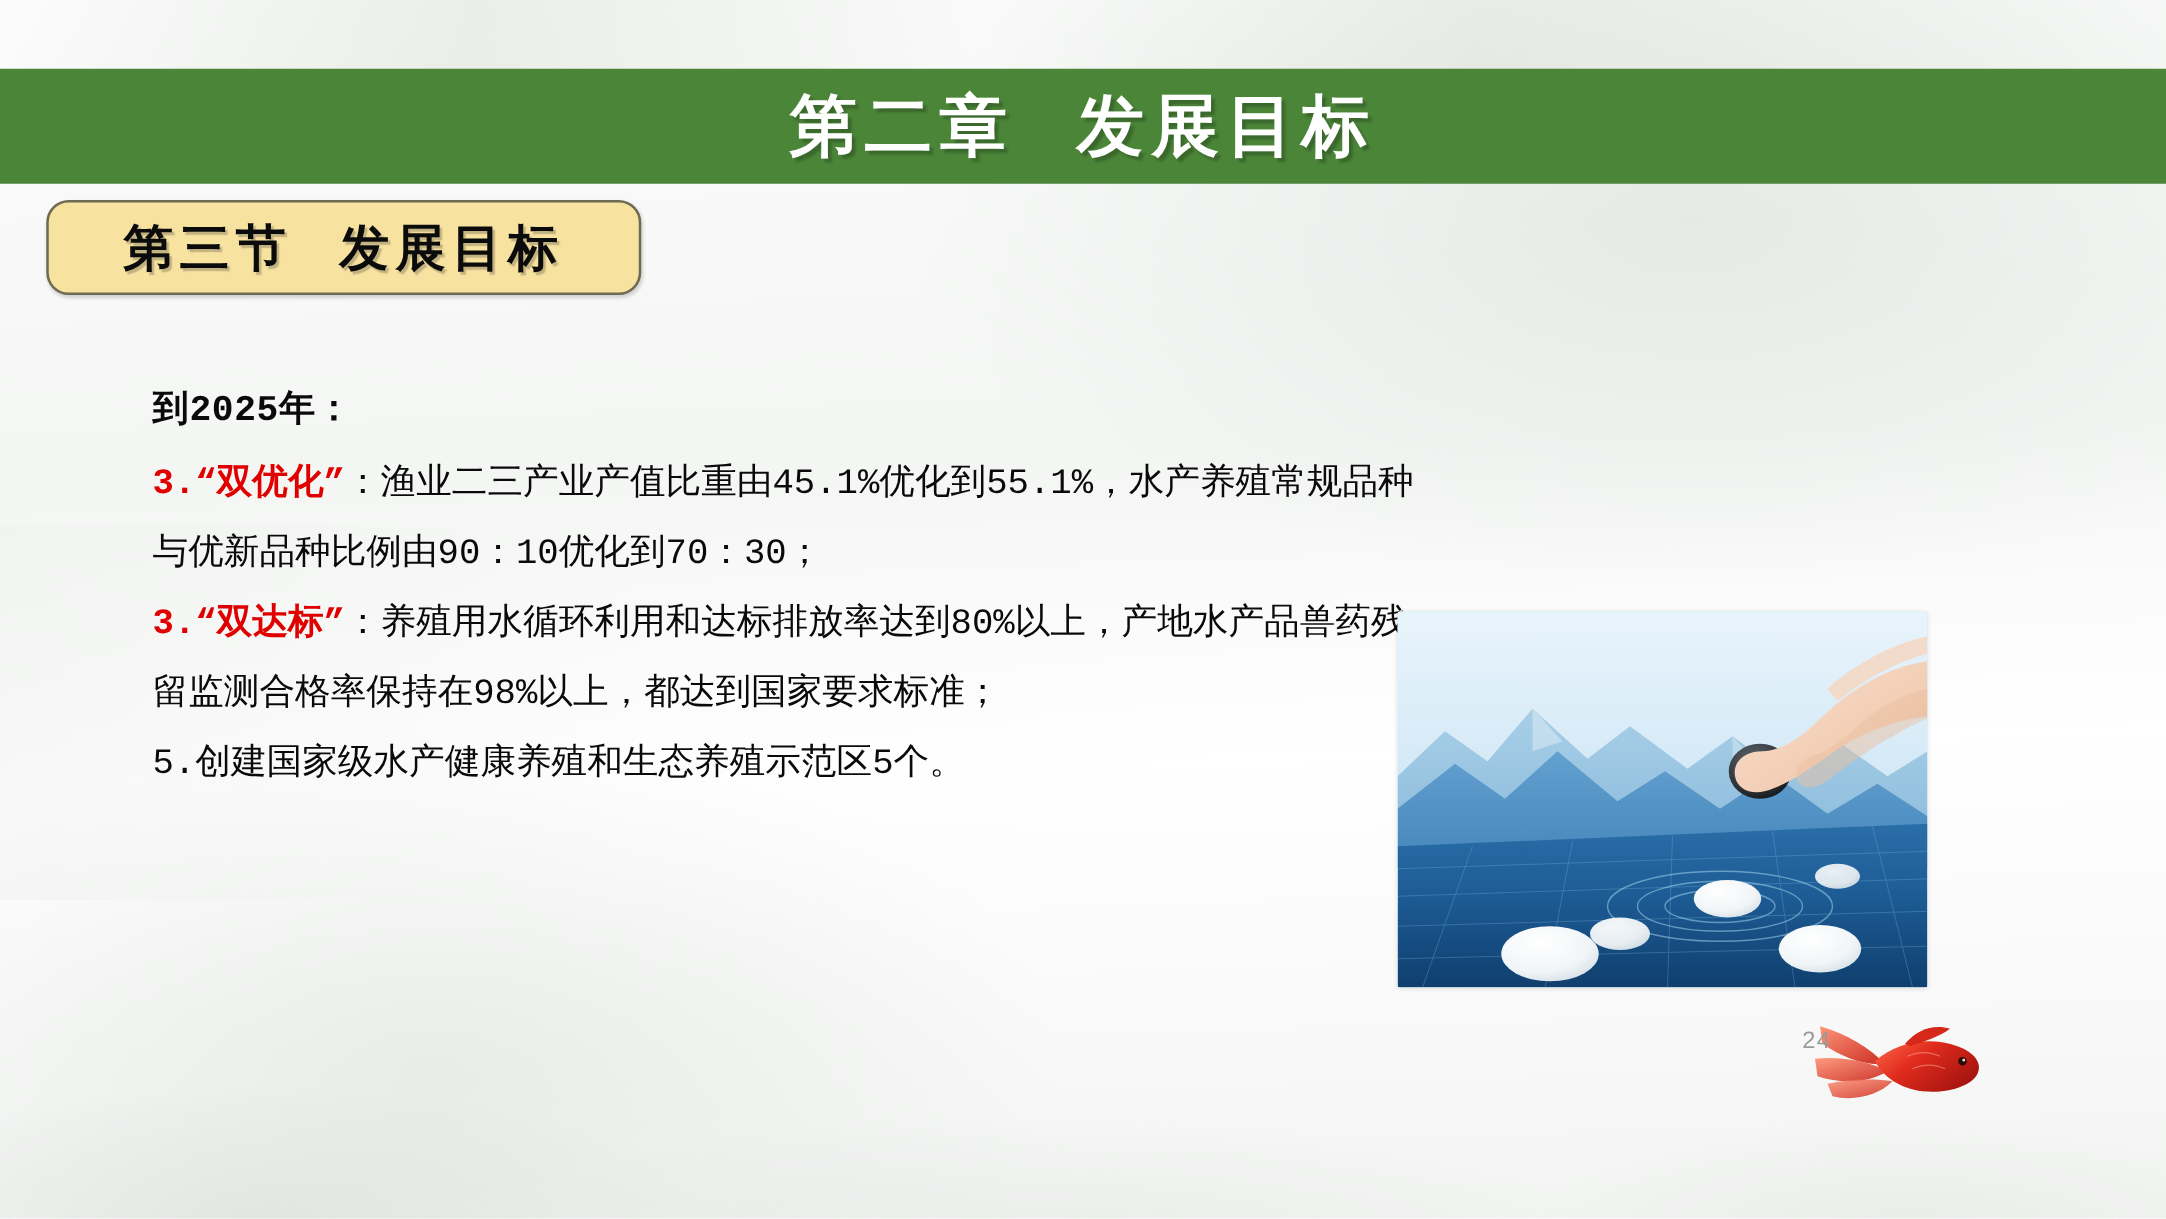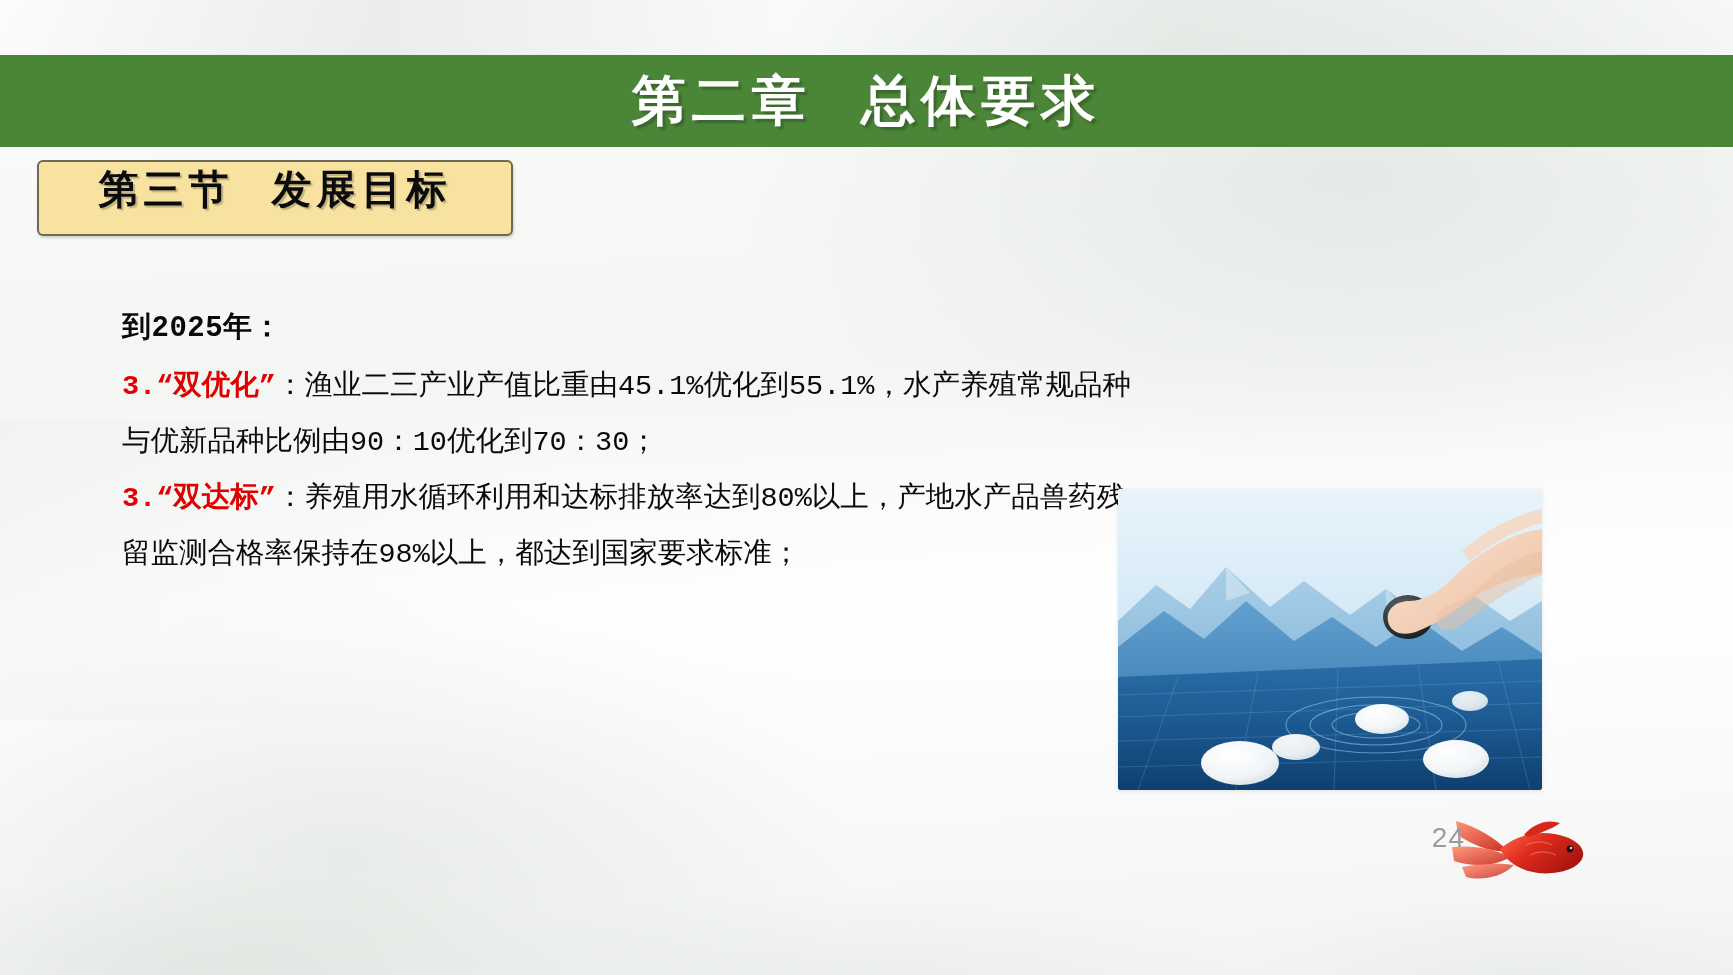--- a/index.html
+++ b/index.html
@@ -72,23 +72,23 @@
 
   
   #section-chip {
     position: absolute;
     left: 37px;
     top: 160px;
     width: 472px;
     height: 72px;
     background: #f7e2a0;
     border: 2px solid #6f6a52;
-    border-radius: 6px;
+    border-radius: 18px;
     display: flex;
-    align-items: flex-start;
+    align-items: center;
     justify-content: center;
     box-shadow: 1px 2px 3px rgba(0,0,0,0.16);
   }
   #section-chip-label {
     color: #0b0b0b;
     font-family: "DejaVu Serif", "Liberation Serif", serif;
     font-weight: bold;
     font-size: 40px;
     letter-spacing: 5px;
     white-space: pre;
@@ -150,52 +150,53 @@
     height: 92px;
   }
   #fish-decoration svg { display: block; }
 
   
   #page-number {
     position: absolute;
     right: 268px;
     top: 822px;
     font-family: "Liberation Sans", "DejaVu Sans", sans-serif;
-    font-size: 28px;
+    font-size: 19px;
     color: #9b9b9b;
     letter-spacing: 1px;
   }
 </style>
 </head>
 <body>
 
 <div id="slide">
 
   <div class="wash wash-top"></div>
   <div class="wash wash-mid"></div>
   <div class="wash wash-bottom"></div>
 
   <div id="header-banner">
-    <div id="header-title">第二章  总体要求</div>
+    <div id="header-title">第二章  发展目标</div>
   </div>
 
   <div id="section-chip">
     <div id="section-chip-label">第三节  发展目标</div>
   </div>
 
   <div id="body-text">
 
     <p class="para lead">到2025年：</p>
 
 
 
     <p class="para item"><span class="tag">3.“双优化”</span><span class="txt">：渔业二三产业产值比重由45.1%优化到55.1%，水产养殖常规品种与优新品种比例由90：10优化到70：30；</span></p>
 
     <p class="para item"><span class="tag">3.“双达标”</span><span class="txt">：养殖用水循环利用和达标排放率达到80%以上，产地水产品兽药残留监测合格率保持在98%以上，都达到国家要求标准；</span></p>
 
+    <p class="para item"><span class="txt">5.</span><span class="txt">创建国家级水产健康养殖和生态养殖示范区5个。</span></p>
 
   </div>
 
   <div id="picture">
     <svg width="424" height="301" viewBox="0 0 424 301" xmlns="http://www.w3.org/2000/svg">
       <defs>
         <linearGradient id="sky" x1="0" y1="0" x2="0" y2="1">
           <stop offset="0%" stop-color="#e8f4fb"></stop>
           <stop offset="55%" stop-color="#cfe6f5"></stop>
           <stop offset="100%" stop-color="#bcdcef"></stop>

